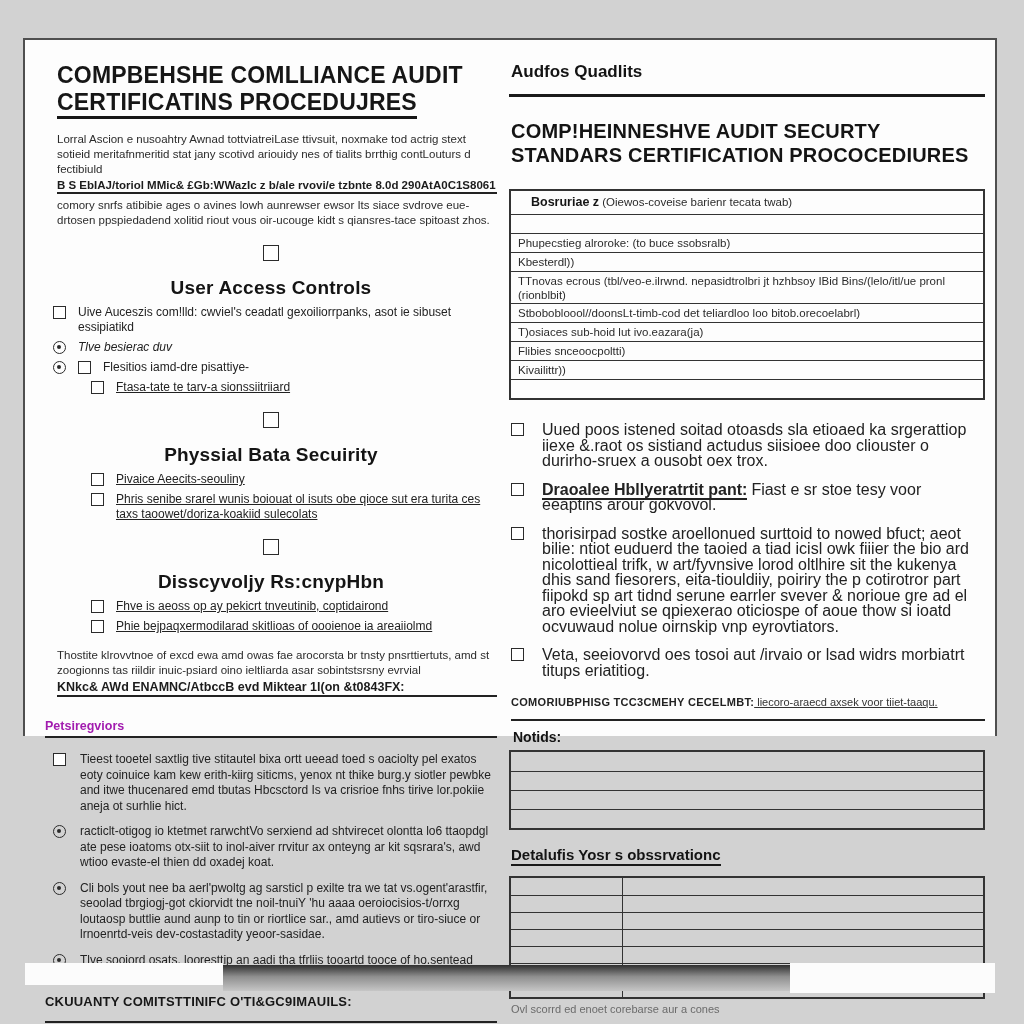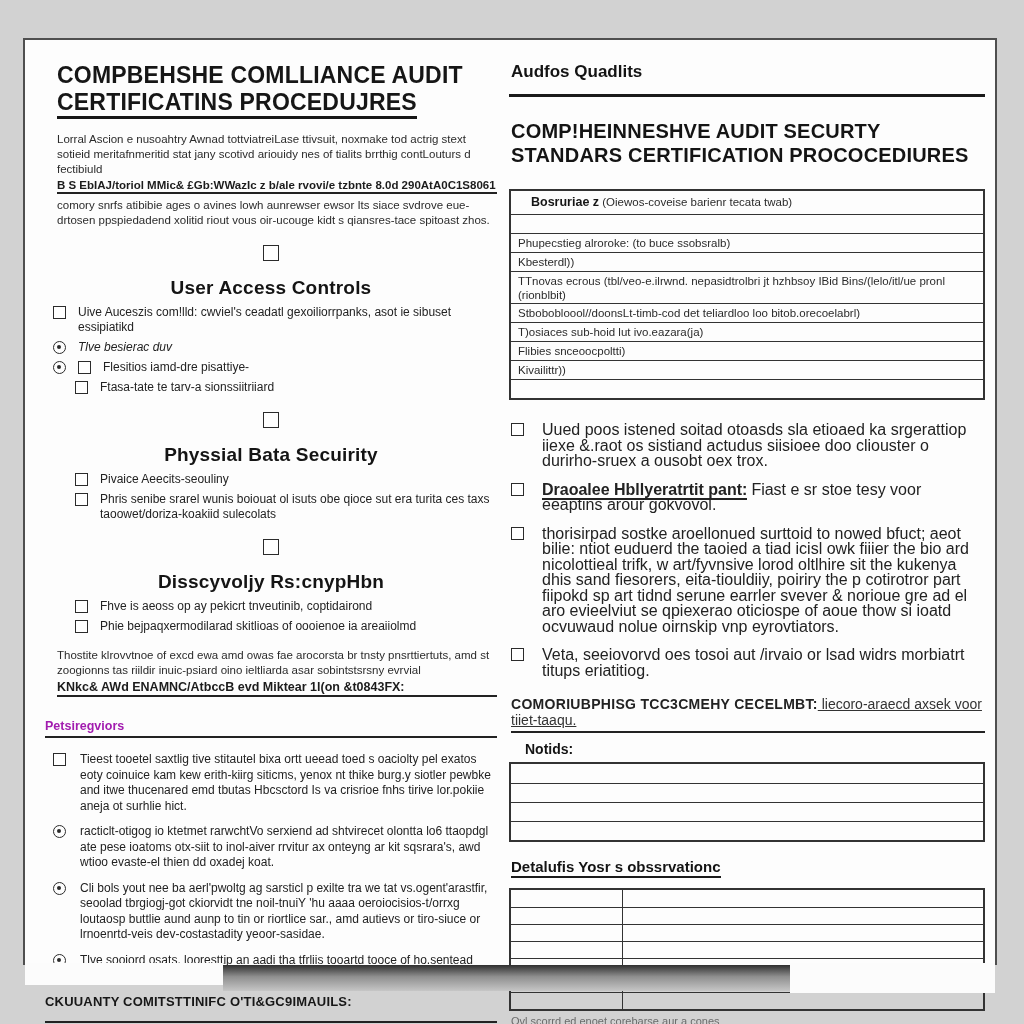--- a/index.html
+++ b/index.html
@@ -4,21 +4,21 @@
 <style>
   * { margin:0; padding:0; box-sizing:border-box; }
   html,body { width:1024px; height:1024px; overflow:hidden; }
   body {
     background:#d2d2d2;
     font-family:"Liberation Sans", sans-serif;
     color:#222;
     position:relative;
   }
   .paper {
-    position:absolute; left:23px; top:38px; width:974px; height:927px;
+    position:absolute; left:23px; top:38px; width:974px; height:698px;
     background:#fdfdfd;
     border:2px solid #4f4f4f; border-bottom:none;
   }
   
   .stub { position:absolute; background:#fcfcfc; }
   .stub-left  { left:25px;  top:963px; width:198px; height:22px; }
   .stub-right { left:790px; top:963px; width:205px; height:30px; }
   .bottom-shadow {
     position:absolute; left:223px; top:965px; width:567px; height:26px;
     background:linear-gradient(to bottom,#2f2f2f 0%,#8f8f8f 45%,#c6c6c6 100%);
@@ -31,21 +31,21 @@
   
   .doc-title { font-size:23px; line-height:27px; font-weight:bold; color:#161616;
                margin:8px 0 16px 12px; letter-spacing:.2px; }
   .doc-title .u { border-bottom:3px solid #161616; padding-bottom:1px; }
   .para { font-size:11.5px; line-height:15px; margin:0 0 2px 12px; color:#2b2b2b; }
   .ref-line { font-size:11.5px; font-weight:bold; margin:2px 0 4px 12px;
               border-bottom:2px solid #222; padding-bottom:1px; color:#1c1c1c; }
   .sec { display:flex; align-items:center; gap:16px; margin:16px 0 6px 0;flex-direction:column; }
   .sec-title { font-size:19px; font-weight:bold; color:#141414; letter-spacing:.2px; }
   .item { display:flex; gap:12px; margin:0 0 5px 8px; font-size:12px; line-height:15px; }
-  .item.ind { margin-left:30px; }
+  .item.ind { margin-left:46px;text-decoration:underline; }
   .item .txt { flex:1; }
   .cb { display:inline-block; width:13px; height:13px; border:1.6px solid #2b2b2b;
         background:#fff; flex:none; margin-top:1px; }
   .cb.lg { width:16px; height:16px; }
   .radio { display:inline-block; width:13px; height:13px; border:1.6px solid #2b2b2b;
            border-radius:50%; flex:none; margin-top:1px; position:relative; }
   .radio::after { content:""; position:absolute; left:3.2px; top:3.2px; width:4px;
                   height:4px; border-radius:50%; background:#2b2b2b; }
   .italic { font-style:italic; }
   .subhead { font-size:12.5px; font-weight:bold; margin:22px 0 14px 0;
@@ -62,25 +62,25 @@
   .r-title { font-size:20px; line-height:24px; font-weight:bold; color:#141414;
              margin:22px 0 22px 2px; letter-spacing:.2px; }
   .info-table { border:2px solid #333; }
   .info-row { min-height:19px; border-top:1px solid #333; padding:2px 7px 1px;
               font-size:11.5px; line-height:14px; color:#2b2b2b; }
   .info-row:first-child { border-top:none; min-height:23px; padding-top:4px;padding-left:20px; }
   .info-row .b { font-weight:bold; font-size:12.5px; color:#161616; }
   .rchk { display:flex; gap:18px; margin:0 0 13px 2px; font-size:16px; line-height:15.5px; }
   .rchk .lead { font-weight:bold; border-bottom:2px solid #222; margin-right:4px; }
   .rchk-block { margin-top:22px; }
-  .comp-head { margin:18px 0 8px 2px; font-size:14px; border-bottom:2px solid #222;
-               padding-bottom:3px; }
+  .comp-head { margin:18px 0 8px 2px; font-size:11px; border-bottom:2px solid #222;
+               padding-bottom:11px; }
   .comp-head .b { font-weight:bold; letter-spacing:.3px; }
   .comp-head .rest { text-decoration:underline; color:#333; }
-  .notes-label { font-size:14px; font-weight:bold; margin:4px 0 5px 16px; color:#141414; }
+  .notes-label { font-size:14px; font-weight:bold; margin:4px 0 5px 4px; color:#141414; }
   .notes-box { border:2px solid #333; }
   .notes-line { height:19px; border-top:1px solid #333; }
   .notes-line:first-child { border-top:none; }
   .obs-head { font-size:15px; font-weight:bold; margin:16px 0 10px 2px;
               border-bottom:2px solid #1a1a1a; display:inline-block; padding-bottom:1px; color:#141414;}
   .obs-table { border:2px solid #333; display:grid; grid-template-columns:112px 1fr; }
   .obs-cell { height:17px; border-top:1px solid #333; }
   .obs-cell.c1 { border-right:1.5px solid #333; }
   .obs-cell.r0 { border-top:none; }
   .footer-note { font-size:11px; color:#6b6b6b; margin:4px 0 0 2px; }

